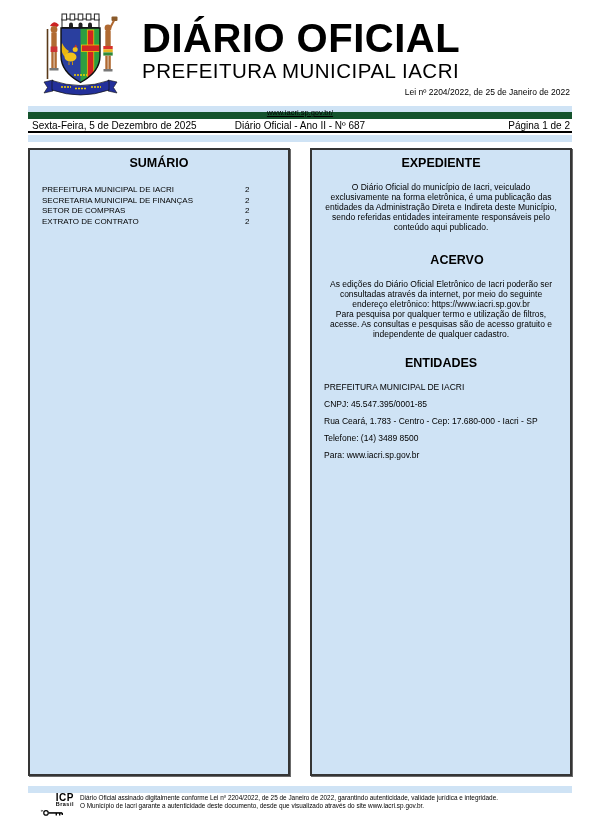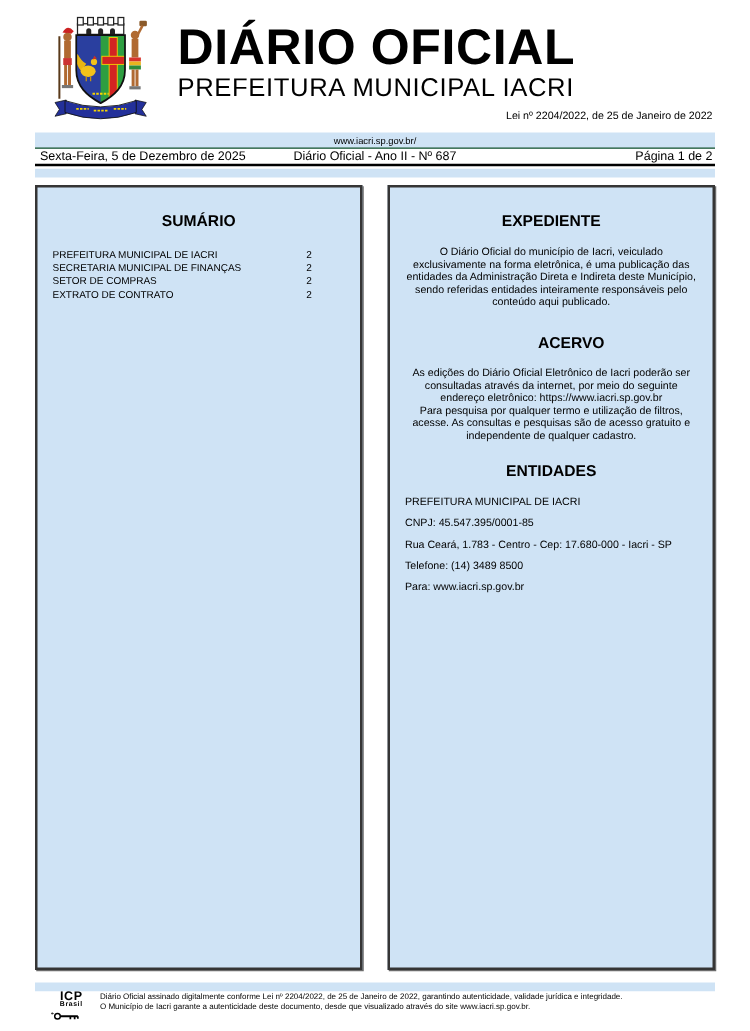--- a/index.html
+++ b/index.html
@@ -25,22 +25,22 @@
     letter-spacing:0.5px; white-space:nowrap; margin-top:1px;
   }
   .law-line {
     position:absolute; right:30px; top:87px;
     font-size:8.5px; text-align:right;
   }
 
   
   .webstrip {
     position:absolute; left:28px; top:106px; width:544px; height:13px;
-    background:var(--panel); border-bottom:1px solid #14532d;
-    font-size:7.5px; line-height:13px; text-align:center;
+    background:var(--panel); border-bottom:7px solid #14532d;
+    font-size:7.5px; line-height:13px; text-align:center;text-decoration:underline;
   }
   .meta-row {
     position:absolute; left:28px; top:120px; width:544px; height:11px;
     font-size:10px; line-height:11px;
   }
   .meta-left  { position:absolute; left:4px; }
   .meta-center{ position:absolute; left:0; right:0; text-align:center; }
   .meta-right { position:absolute; right:2px; }
   .meta-divider { position:absolute; left:28px; top:131px; width:544px; height:2px; background:#000; }
   .bluebar { position:absolute; left:28px; top:135px; width:544px; height:7px; background:var(--panel); }
@@ -49,21 +49,21 @@
   .panel-box {
     position:absolute; top:148px; height:628px; width:262px;
     background:var(--panel);
     border:2px solid #353535;
     box-shadow:1px 1px 0 #6b6b6b;
   }
   .box-left  { left:28px; }
   .box-right { left:310px; }
   .box-title {
     text-align:center; font-weight:bold; font-size:12.5px;
-    margin-top:20px;
+    margin-top:6px;
   }
 
   
   .sum-list { margin:15px 12px 0 12px; font-size:8px; }
   .sum-row { position:relative; padding-right:70px; line-height:10.5px; }
   .sum-label { display:block; width:160px; }
   .sum-page { position:absolute; left:203px; top:0; }
 
   
   .box-body {
@@ -72,21 +72,21 @@
   }
   .box-body + .box-body { margin-top:0; }
   .title-acervo   { margin-top:21px;padding-left:32px; }
   .title-entidades{ margin-top:17px; }
   .ent-line { margin:12px 12px 0 12px; font-size:8.5px; line-height:10px; }
   .ent-line:first-of-type { margin-top:13px; }
   .ent-line + .ent-line { margin-top:7px; }
 
   
   .footer-strip { position:absolute; left:28px; top:786px; width:544px; height:7px; background:var(--panel); }
-  .icp-logo { position:absolute; left:40px; top:793px; width:34px; text-align:center; }
+  .icp-logo { position:absolute; left:40px; top:793px; width:34px; text-align:right; }
   .icp-top { font-size:10px; font-weight:bold; line-height:9px; letter-spacing:0.5px; }
   .icp-bottom { font-size:5.5px; font-weight:bold; line-height:5px; letter-spacing:0.5px; }
   .icp-key { display:block; margin-top:1px; }
   .footer-text {
     position:absolute; left:80px; top:794px; width:480px;
     font-size:6.4px; line-height:7.6px;
   }
 
   :root { --panel:#cfe3f5; }
 </style>

